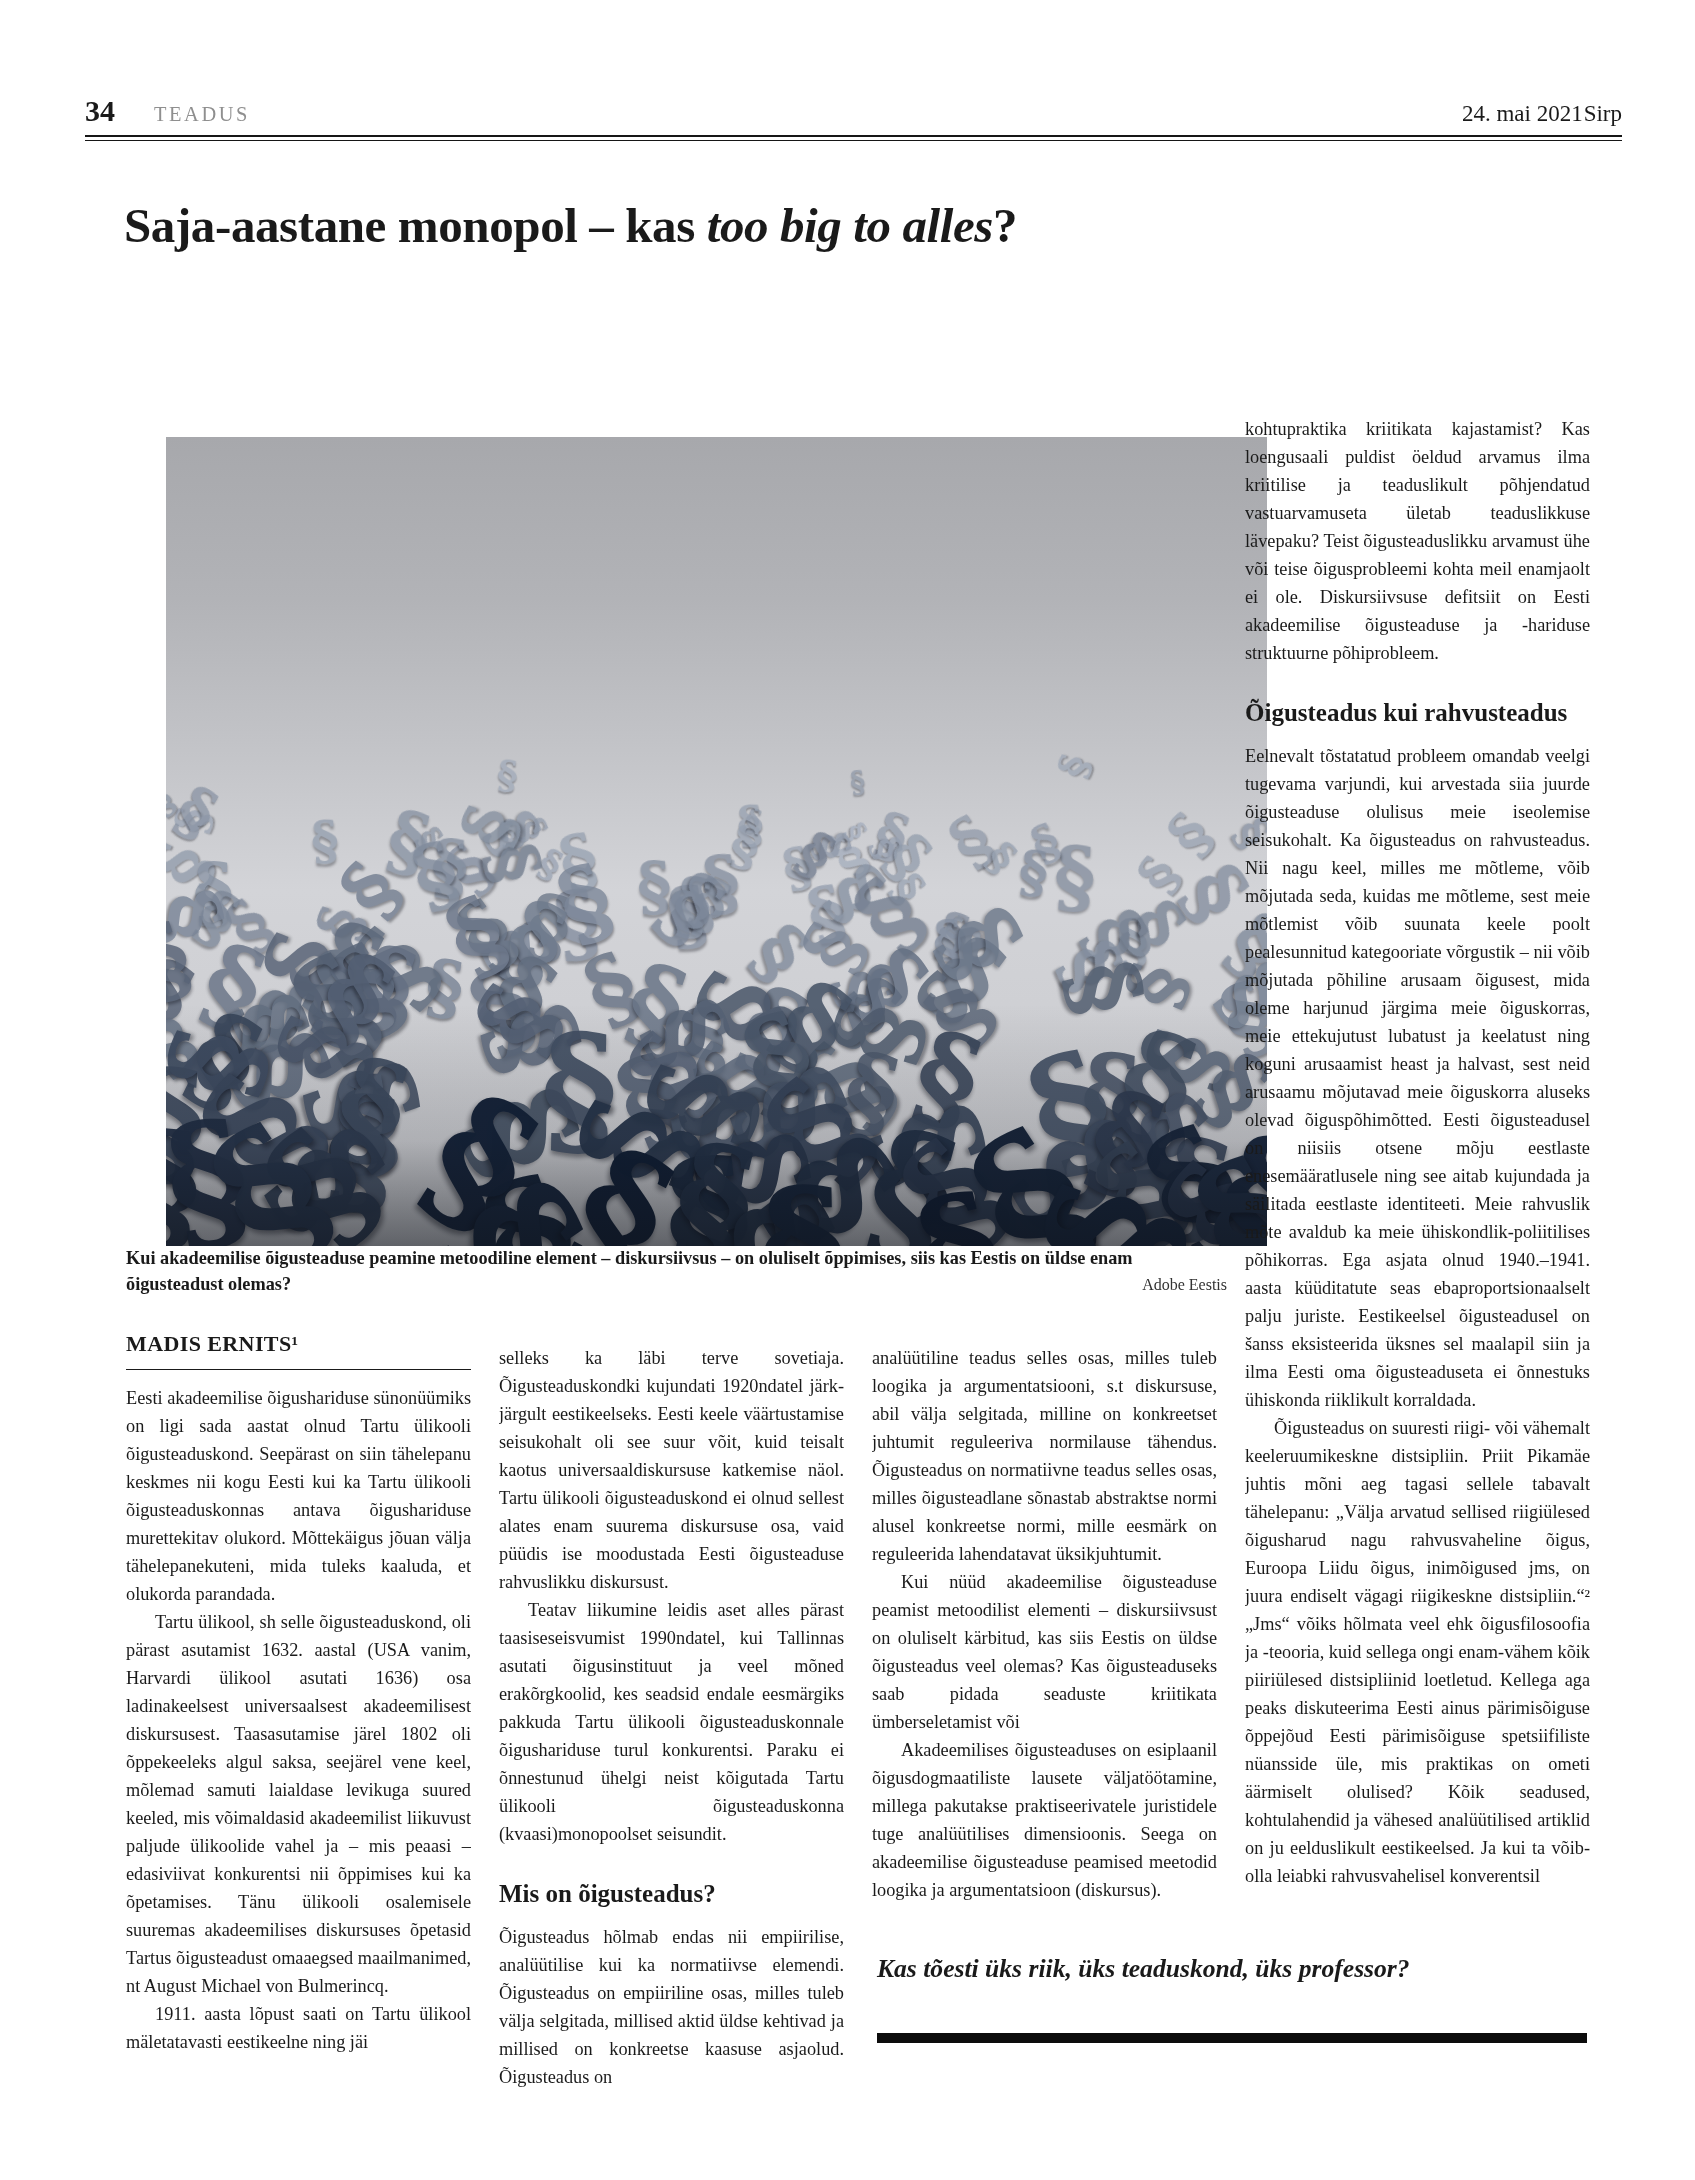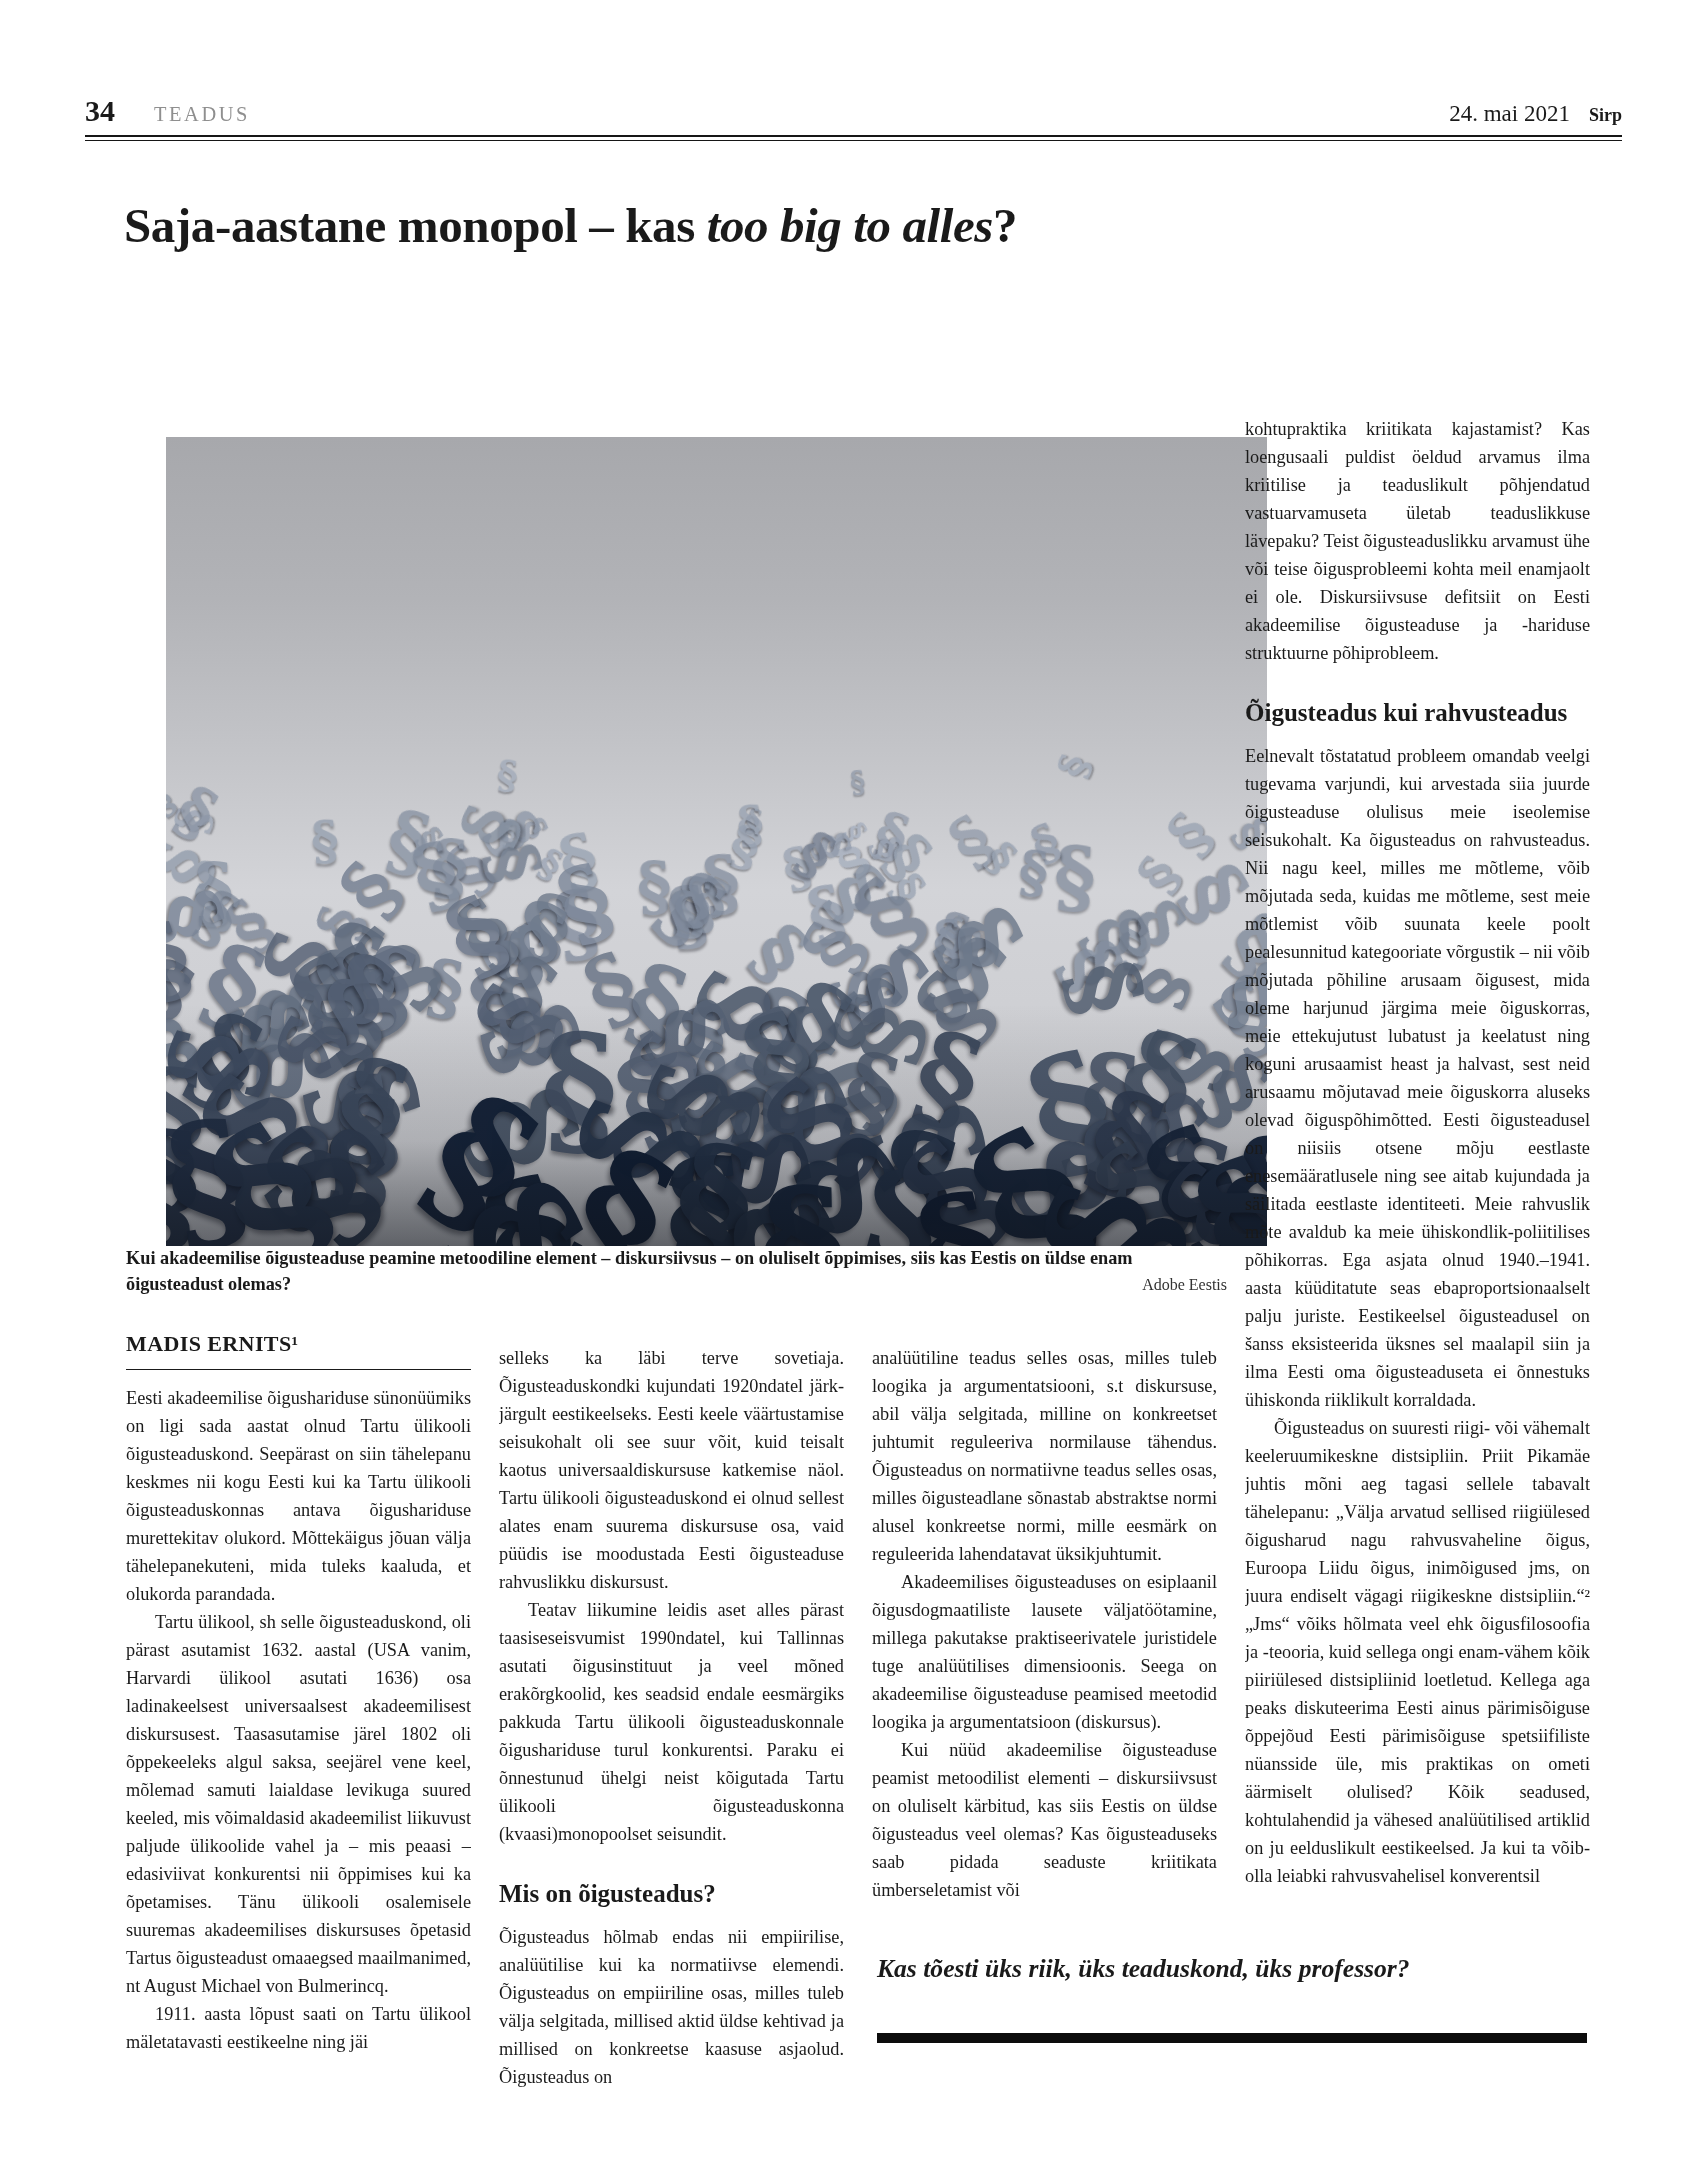--- a/index.html
+++ b/index.html
@@ -5,21 +5,21 @@
   html,body{margin:0;padding:0;background:#666;}
   .page{position:relative;width:1696px;height:2181px;margin:0 auto;background:#ffffff;
         font-family:"Liberation Serif","DejaVu Serif",serif;color:#1a1a1a;overflow:hidden;}
 
   
   .masthead{position:absolute;left:85px;top:94px;width:1537px;display:flex;align-items:baseline;}
   .pageno{font-size:30px;font-weight:bold;}
   .sectionlbl{font-size:20.4px;color:#8f8f8f;letter-spacing:2.6px;margin-left:39px;}
   .mast-right{margin-left:auto;display:flex;align-items:baseline;}
   .issuedate{font-size:23px;}
-  .papername{font-size:18px;font-weight:bold;margin-left:19px;}
+  .papername{font-size:23px;font-weight:normal;margin-left:1px;}
   .mastrule{position:absolute;left:85px;top:135px;width:1537px;height:2.6px;
             border-top:2.6px solid #161616;border-bottom:1.7px solid #161616;}
 
   
   .headline{position:absolute;left:124px;top:198px;width:1482px;margin:0;
             font-size:49px;font-weight:bold;letter-spacing:-0.4px;line-height:55px;}
   .headline em{font-style:italic;}
   .lede{position:absolute;left:124px;top:274px;width:1329px;margin:0;
         font-size:26.4px;line-height:35px;font-weight:normal;}
 
@@ -263,22 +263,22 @@
         <p>selleks ka läbi terve sovetiaja. Õigusteaduskondki kujundati 1920ndatel järk-järgult eestikeelseks. Eesti keele väärtustamise seisukohalt oli see suur võit, kuid teisalt kaotus universaaldiskursuse katkemise näol. Tartu ülikooli õigusteaduskond ei olnud sellest alates enam suurema diskursuse osa, vaid püüdis ise moodustada Eesti õigusteaduse rahvuslikku diskursust.</p>
         <p class="ind">Teatav liikumine leidis aset alles pärast taasiseseisvumist 1990ndatel, kui Tallinnas asutati õigusinstituut ja veel mõned erakõrgkoolid, kes seadsid endale eesmärgiks pakkuda Tartu ülikooli õigusteaduskonnale õigushariduse turul konkurentsi. Paraku ei õnnestunud ühelgi neist kõigutada Tartu ülikooli õigusteaduskonna (kvaasi)monopoolset seisundit.</p>
         <h2>Mis on õigusteadus?</h2>
         <p>Õigusteadus hõlmab endas nii empiirilise, analüütilise kui ka normatiivse elemendi. Õigusteadus on empiiriline osas, milles tuleb välja selgitada, millised aktid üldse kehtivad ja millised on konkreetse kaasuse asjaolud. Õigusteadus on</p>
       </div>
   </div>
 
   <div class="col" id="col3">
     <div>
         <p>analüütiline teadus selles osas, milles tuleb loogika ja argumentatsiooni, s.t diskursuse, abil välja selgitada, milline on konkreetset juhtumit reguleeriva normilause tähendus. Õigusteadus on normatiivne teadus selles osas, milles õigusteadlane sõnastab abstraktse normi alusel konkreetse normi, mille eesmärk on reguleerida lahendatavat üksikjuhtumit.</p>
+        <p class="ind">Kui nüüd akadeemilise õigusteaduse peamist metoodilist elementi – diskursiivsust on oluliselt kärbitud, kas siis Eestis on üldse õigusteadus veel olemas? Kas õigusteaduseks saab pidada seaduste kriitikata ümberseletamist või</p>
         <p class="ind">Akadeemilises õigusteaduses on esiplaanil õigusdogmaatiliste lausete väljatöötamine, millega pakutakse praktiseerivatele juristidele tuge analüütilises dimensioonis. Seega on akadeemilise õigusteaduse peamised meetodid loogika ja argumentatsioon (diskursus).</p>
-        <p class="ind">Kui nüüd akadeemilise õigusteaduse peamist metoodilist elementi – diskursiivsust on oluliselt kärbitud, kas siis Eestis on üldse õigusteadus veel olemas? Kas õigusteaduseks saab pidada seaduste kriitikata ümberseletamist või</p>
       </div>
   </div>
 
   <div class="col" id="col4">
     <div>
         <p>kohtupraktika kriitikata kajastamist? Kas loengusaali puldist öeldud arvamus ilma kriitilise ja teaduslikult põhjendatud vastuarvamuseta ületab teaduslikkuse lävepaku? Teist õigusteaduslikku arvamust ühe või teise õigusprobleemi kohta meil enamjaolt ei ole. Diskursiivsuse defitsiit on Eesti akadeemilise õigusteaduse ja -hariduse struktuurne põhiprobleem.</p>
         <h2>Õigusteadus kui rahvusteadus</h2>
         <p>Eelnevalt tõstatatud probleem omandab veelgi tugevama varjundi, kui arvestada siia juurde õigusteaduse olulisus meie iseolemise seisukohalt. Ka õigusteadus on rahvusteadus. Nii nagu keel, milles me mõtleme, võib mõjutada seda, kuidas me mõtleme, sest meie mõtlemist võib suunata keele poolt pealesunnitud kategooriate võrgustik – nii võib mõjutada põhiline arusaam õigusest, mida oleme harjunud järgima meie õiguskorras, meie ettekujutust lubatust ja keelatust ning koguni arusaamist heast ja halvast, sest neid arusaamu mõjutavad meie õiguskorra aluseks olevad õiguspõhimõtted. Eesti õigusteadusel on niisiis otsene mõju eestlaste enesemääratlusele ning see aitab kujundada ja säilitada eestlaste identiteeti. Meie rahvuslik mõte avaldub ka meie ühiskondlik-poliitilises põhikorras. Ega asjata olnud 1940.–1941. aasta küüditatute seas ebaproportsionaalselt palju juriste. Eestikeelsel õigusteadusel on šanss eksisteerida üksnes sel maalapil siin ja ilma Eesti oma õigusteaduseta ei õnnestuks ühiskonda riiklikult korraldada.</p>
         <p class="ind">Õigusteadus on suuresti riigi- või vähemalt keeleruumikeskne distsipliin. Priit Pikamäe juhtis mõni aeg tagasi sellele tabavalt tähelepanu: „Välja arvatud sellised riigiülesed õigusharud nagu rahvusvaheline õigus, Euroopa Liidu õigus, inimõigused jms, on juura endiselt vägagi riigikeskne distsipliin.“² „Jms“ võiks hõlmata veel ehk õigusfilosoofia ja -teooria, kuid sellega ongi enam-vähem kõik piiriülesed distsipliinid loetletud. Kellega aga peaks diskuteerima Eesti ainus pärimisõiguse õppejõud Eesti pärimisõiguse spetsiifiliste nüansside üle, mis praktikas on ometi äärmiselt olulised? Kõik seadused, kohtulahendid ja vähesed analüütilised artiklid on ju eelduslikult eestikeelsed. Ja kui ta võib-olla leiabki rahvusvahelisel konverentsil</p>
       </div>

